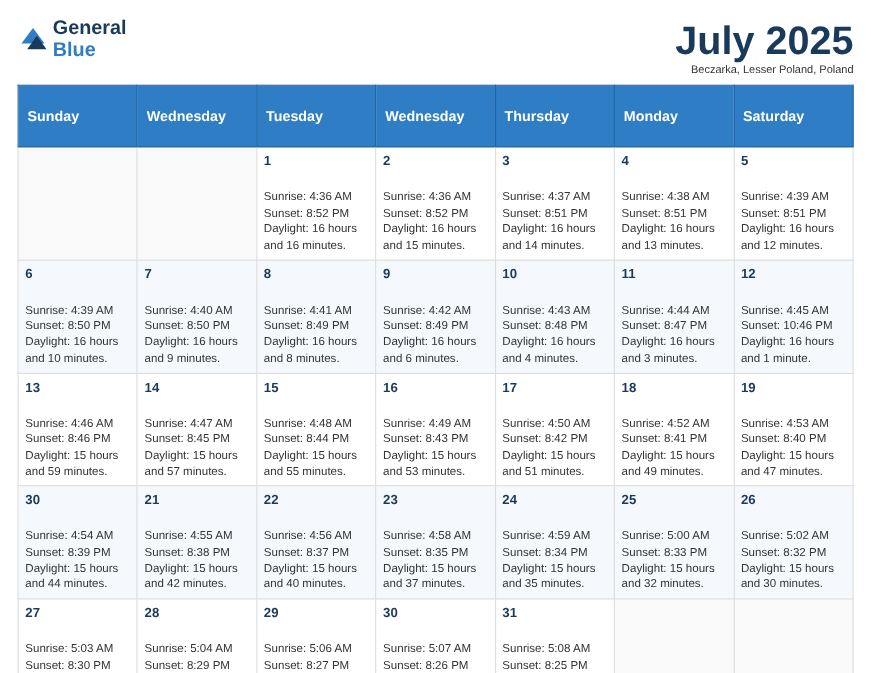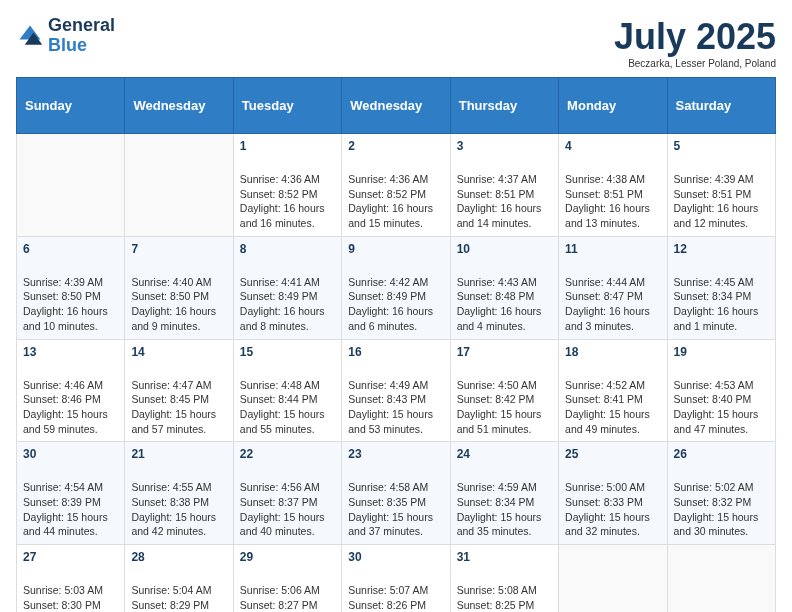--- a/index.html
+++ b/index.html
@@ -187,21 +187,21 @@
         </td>
         <td>
           <span class="day-number">11</span>
           <div class="day-info">Sunrise: 4:44 AM
 Sunset: 8:47 PM
 Daylight: 16 hours and 3 minutes.</div>
         </td>
         <td>
           <span class="day-number">12</span>
           <div class="day-info">Sunrise: 4:45 AM
-Sunset: 8:34 PM
+Sunset: 10:46 PM
 Daylight: 16 hours and 1 minute.</div>
         </td>
       </tr>
       <tr>
         <td>
           <span class="day-number">13</span>
           <div class="day-info">Sunrise: 4:46 AM
 Sunset: 8:46 PM
 Daylight: 15 hours and 59 minutes.</div>
         </td>

